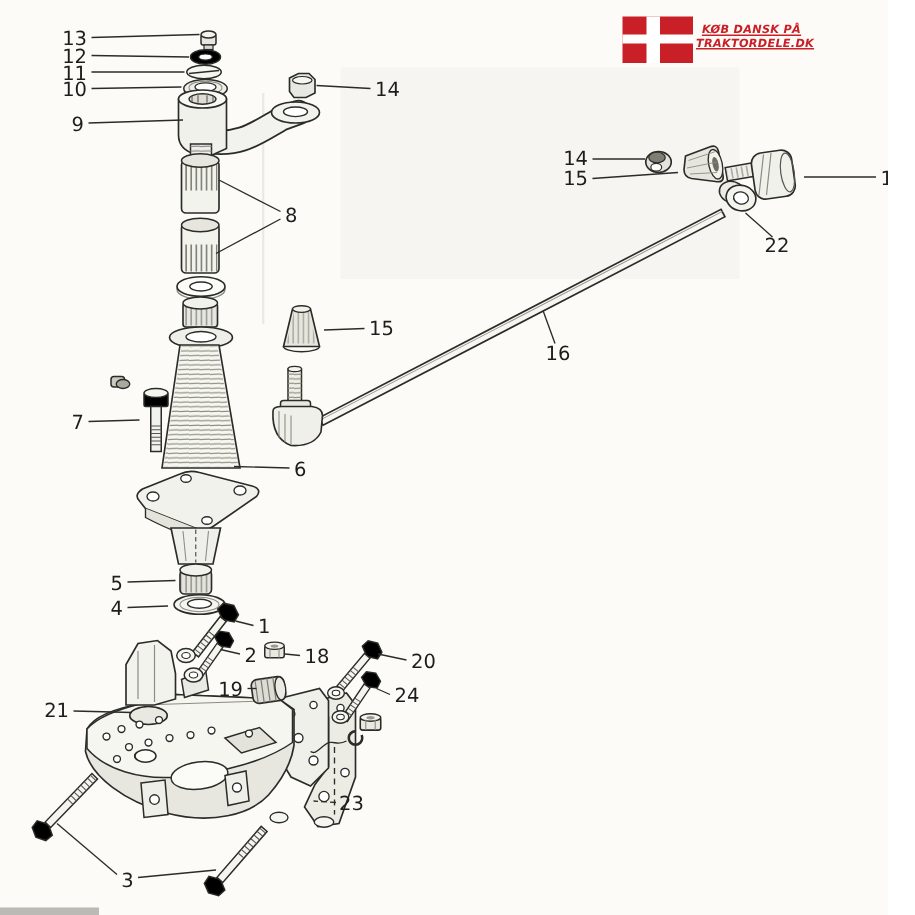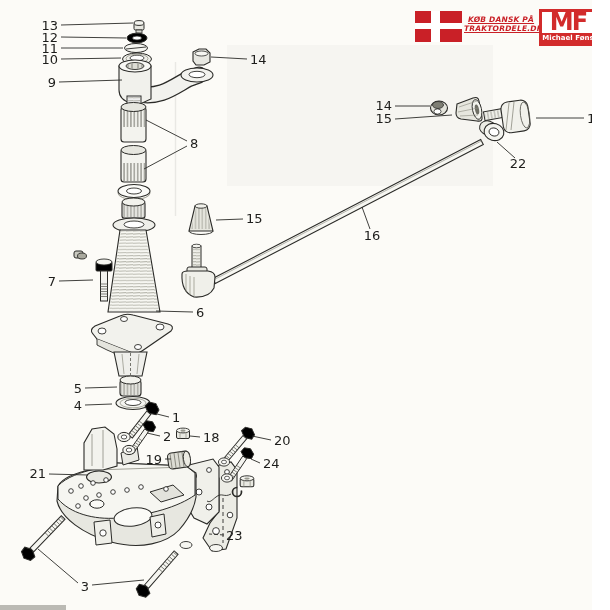--- a/index.html
+++ b/index.html
@@ -364,18 +364,14 @@
 
 <div class="brand">
   <div class="flag">
     <div class="vbar"></div>
     <div class="hbar"></div>
   </div>
   <div class="tagline">
     <div>KØB DANSK PÅ</div>
     <div>TRAKTORDELE.DK</div>
   </div>
-  <div class="mf-box">
-    <div class="mf-initials">MF</div>
-    <div class="mf-name">Michael Føns</div>
-  </div>
 </div>
 </div>
 
 </body></html>

